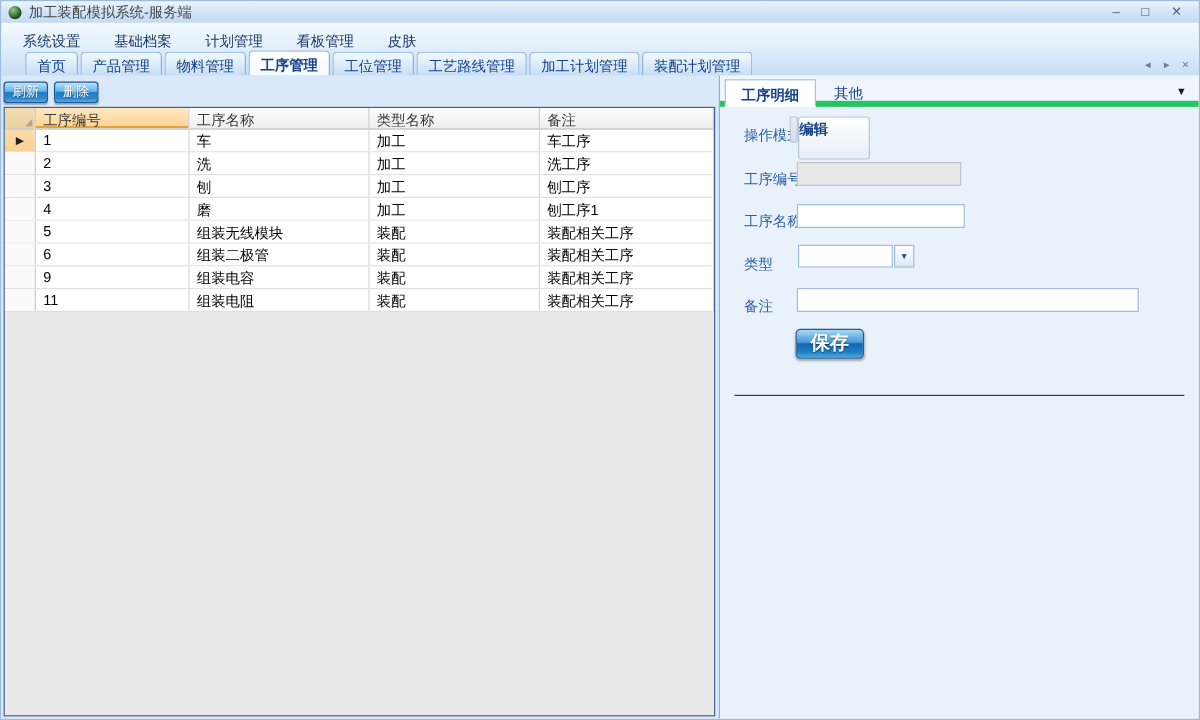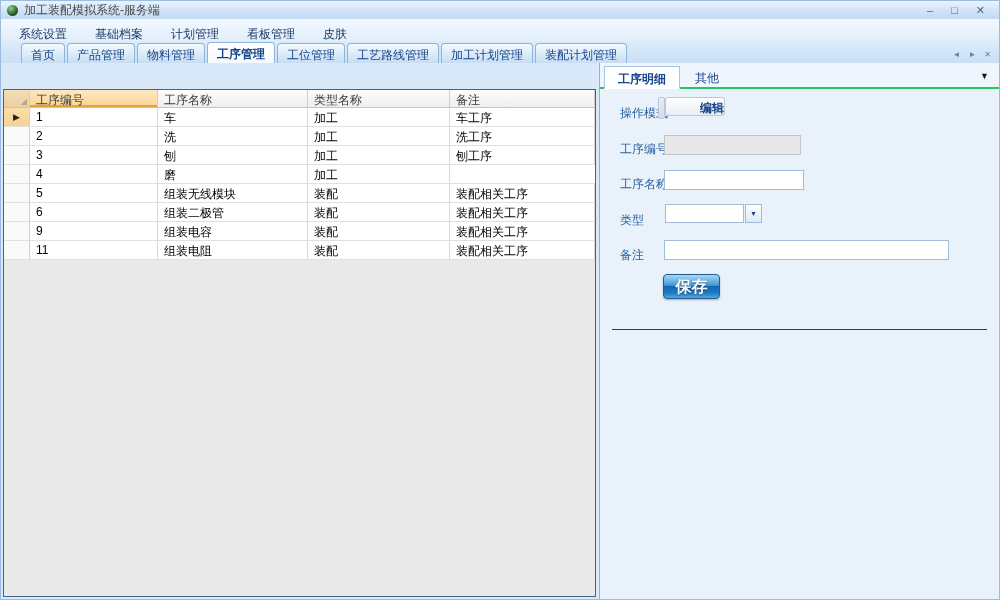--- a/index.html
+++ b/index.html
@@ -59,34 +59,34 @@
   .c2 { width:150px; flex:0 0 auto; }
   .c3 { width:142px; flex:0 0 auto; }
   .c4 { flex:1; }
   .cell { border-right:1px solid #d8d8d8; padding:2px 0 0 6px; color:#000; overflow:hidden; white-space:nowrap; }
   .rowsel { background:#fafafa; border-right:1px solid #cfcfcf; padding:0; text-align:center; }
   .rowsel.current { background:linear-gradient(#fbdda9,#f8d193); }
   .row-arrow { font-size:9px; color:#222; line-height:18px; }
 
   
   .right-panel { position:absolute; left:598px; right:0; top:0; bottom:0; background:#e9f2fb; border-left:1px solid #8fb2d6; }
-  .detail-tabs { position:absolute; top:0; left:0; right:0; height:26px; background:#eef5fc; border-bottom:2px solid #22c55e; }
+  .detail-tabs { position:absolute; top:0; left:0; right:0; height:26px; background:#eef5fc; border-bottom:5px solid #22c55e; }
   .dtab { position:absolute; top:3px; height:23px; padding:4px 13px 0; color:#15428b; white-space:nowrap; }
   .dtab.active { left:4px; background:#fff; border:1px solid #a8c6e2; border-bottom:1px solid #fff; font-weight:bold; }
   .dtab.other { left:82px; }
   .collapse-icon { position:absolute; right:10px; top:8px; font-size:9px; color:#1a1a1a; }
 
   .form { position:absolute; top:0; left:0; right:0; bottom:0; }
   .flabel { position:absolute; left:20px; color:#2a5f9e; }
 
   .mode-nub { position:absolute; left:58px; top:34px; width:7px; height:22px; background:linear-gradient(#e8edf4,#d4dce8);
     border:1px solid #bac8da; border-radius:2px; }
-  .edit-btn { position:absolute; left:65px; top:34px; width:60px; height:19px;
+  .edit-btn { position:absolute; left:65px; top:34px; width:60px; height:36px;
     background:linear-gradient(#ffffff,#e9eef5); border:1px solid #bac8da; border-radius:3px;
-    color:#15428b; font-weight:bold; font-size:12px; text-align:right; line-height:20px; cursor:default; }
+    color:#15428b; font-weight:bold; font-size:12px; text-align:left; line-height:20px; cursor:default; }
 
   .fld { position:absolute; height:20px; border:1px solid #a0bcd8; background:#fff; font-size:12px; padding:0 4px;
     font-family:"Liberation Sans","DejaVu Sans",sans-serif; }
   .fld:disabled, .fld.disabled { background:#e8e8e8; border-color:#bfc5cd; }
   .fld-code   { left:64px; top:72px;  width:137px; }
   .fld-name   { left:64px; top:107px; width:140px; }
   .fld-type   { left:65px; top:141px; width:79px; height:19px; }
   .combo-btn  { position:absolute; left:145px; top:141px; width:17px; height:19px;
     background:linear-gradient(#ffffff,#dde8f4); border:1px solid #a0bcd8; text-align:center; cursor:default; }
   .combo-btn span { font-size:7px; color:#15428b; line-height:17px; }
@@ -134,20 +134,24 @@
     <span class="tab-nav">
       <span>◄</span>
       <span>►</span>
       <span>✕</span>
     </span>
   </div>
 
   <div class="main">
 
     <div class="left-pane">
+      <div class="toolbar">
+        <div class="tb-btn tb-refresh">刷新</div>
+        <div class="tb-btn tb-delete">删除</div>
+      </div>
 
       <div class="grid-wrap">
         <div class="g-head">
           <div class="hc sel c0">
               <span class="tri">◢</span>
             </div>
           <div class="hc hot c1">工序编号</div>
           <div class="hc c2">工序名称</div>
           <div class="hc c3">类型名称</div>
           <div class="hc c4">备注</div>
@@ -172,20 +176,21 @@
           <div class="cell c1">3</div>
           <div class="cell c2">刨</div>
           <div class="cell c3">加工</div>
           <div class="cell c4">刨工序</div>
         </div>
         <div class="g-row">
           <div class="cell rowsel c0"></div>
           <div class="cell c1">4</div>
           <div class="cell c2">磨</div>
           <div class="cell c3">加工</div>
+          <div class="cell c4">刨工序1</div>
         </div>
         <div class="g-row">
           <div class="cell rowsel c0"></div>
           <div class="cell c1">5</div>
           <div class="cell c2">组装无线模块</div>
           <div class="cell c3">装配</div>
           <div class="cell c4">装配相关工序</div>
         </div>
         <div class="g-row">
           <div class="cell rowsel c0"></div>

